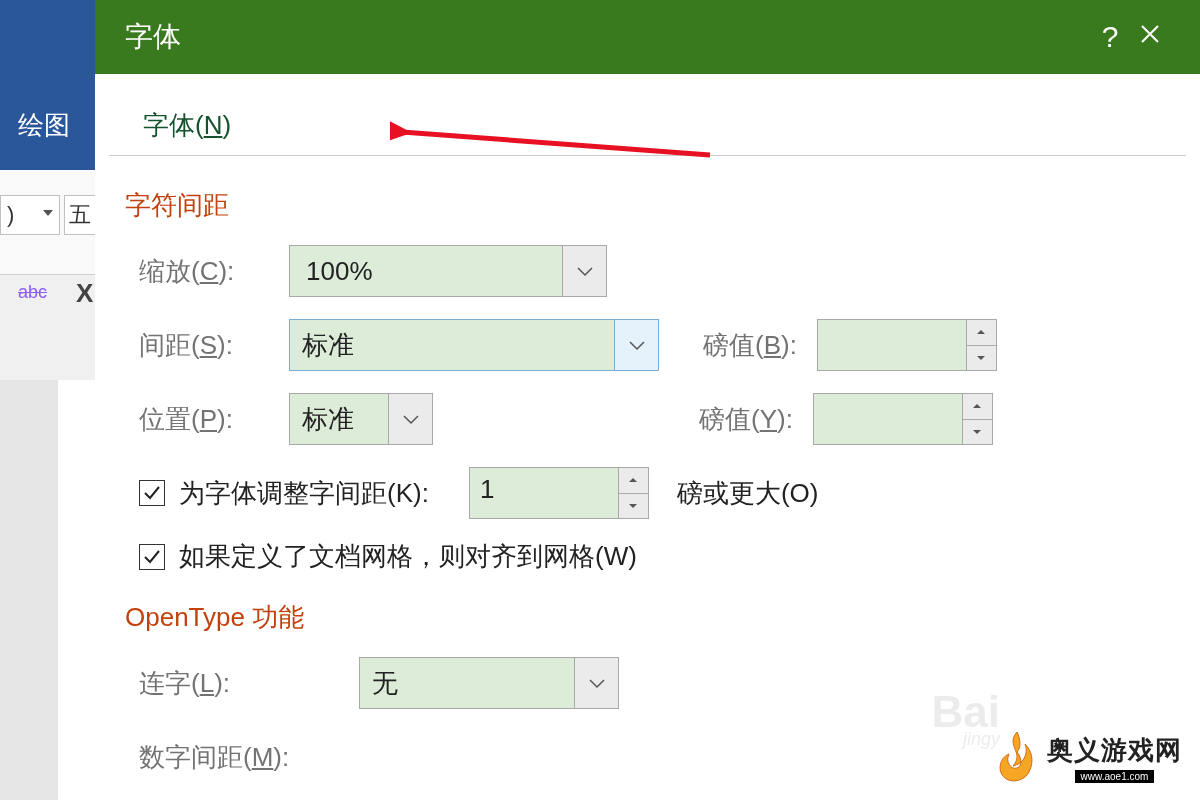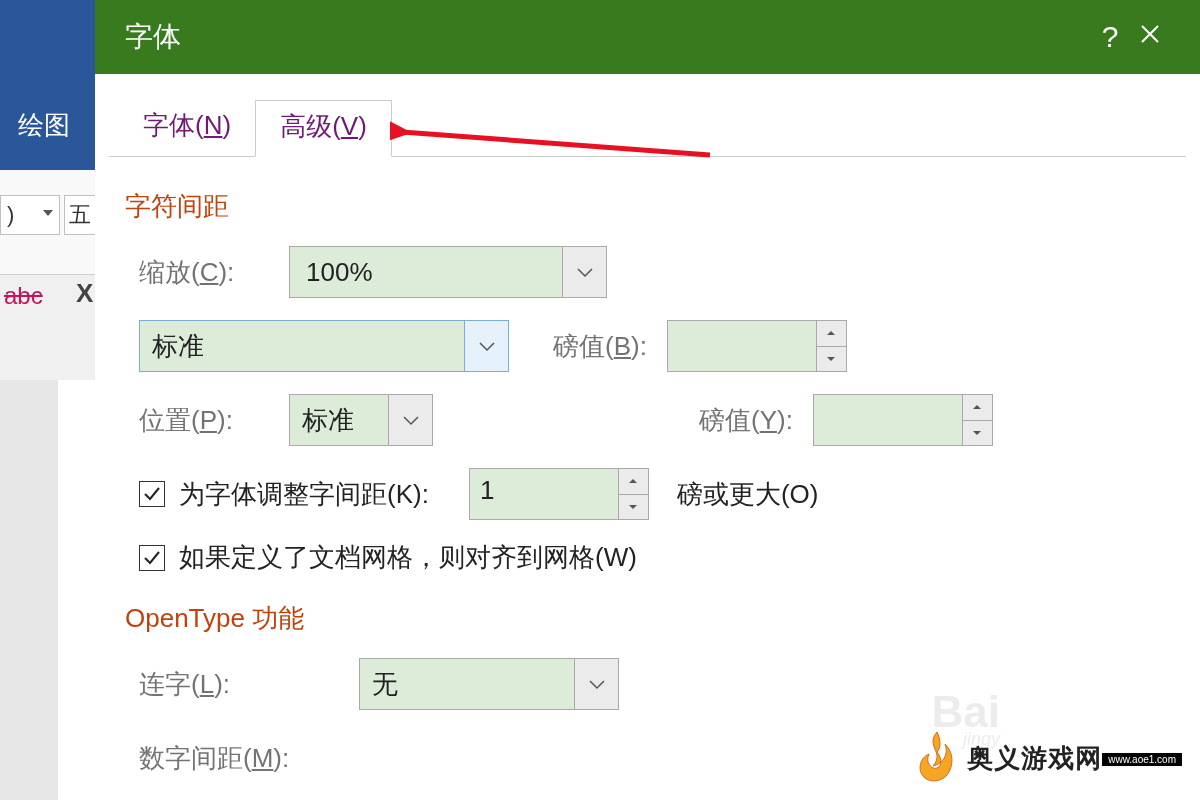--- a/index.html
+++ b/index.html
@@ -4,32 +4,32 @@
 <style>
 *{box-sizing:border-box;margin:0;padding:0;font-family:"Microsoft YaHei","SimSun",sans-serif}
 body{width:1200px;height:800px;overflow:hidden;position:relative;background:#f0f0f0}
 .bg-top{position:absolute;left:0;top:0;width:95px;height:170px;background:#2a579a;z-index:1}
 .bg-ribbon-label{position:absolute;left:18px;top:108px;color:#fff;font-size:26px;z-index:1}
 .bg-toolbar{position:absolute;left:0;top:170px;width:95px;height:105px;background:#f9f9f9;border-bottom:1px solid #d0d0d0;z-index:1}
 .bg-font-dd{position:absolute;left:0;top:195px;width:60px;height:40px;background:#fff;border:1px solid #c0c0c0;z-index:1}
 .bg-font-dd::after{content:")";position:absolute;left:6px;top:6px;font-size:22px;color:#333}
 .bg-font-dd .caret{position:absolute;right:6px;top:14px;width:0;height:0;border-left:5px solid transparent;border-right:5px solid transparent;border-top:6px solid #555}
 .bg-size{position:absolute;left:64px;top:195px;width:40px;height:40px;background:#fff;border:1px solid #c0c0c0;font-size:22px;color:#333;padding:4px 4px;z-index:1}
-.bg-strike{position:absolute;left:4px;top:282px;font-size:24px;color:#be185d;text-decoration:line-through;z-index:1}
+.bg-strike{position:absolute;left:18px;top:282px;font-size:18px;color:#8b5cf6;text-decoration:line-through;z-index:1}
 .bg-x{position:absolute;left:76px;top:278px;font-size:26px;font-weight:bold;color:#444;z-index:1}
 .bg-doc{position:absolute;left:0;top:380px;width:58px;height:420px;background:#e6e6e6;z-index:0}
 .bg-doc2{position:absolute;left:58px;top:380px;width:40px;height:420px;background:#fff;z-index:0}
 .dialog{position:absolute;left:95px;top:0;width:1105px;height:800px;background:#fff;z-index:5}
 .titlebar{height:74px;background:#3a7a1e;display:flex;align-items:center;padding:16px 30px;color:#fff;font-size:28px}
 .titlebar .title{flex:1}
 .titlebar .help{width:40px;text-align:center;font-size:30px;cursor:pointer}
 .titlebar .close{width:40px;text-align:center;cursor:pointer}
 .titlebar .close svg{width:24px;height:24px}
 .tabs{display:flex;padding:26px 10px 0 10px;border-bottom:1px solid #ccc;margin:0 14px}
-.tab{padding:8px 24px 12px 24px;font-size:26px;color:#701a75;cursor:pointer;position:relative}
+.tab{padding:8px 24px 12px 24px;font-size:26px;color:#14532d;cursor:pointer;position:relative}
 .tab.active{background:#fff;border:1px solid #ccc;border-bottom:1px solid #fff;margin-bottom:-1px}
 .tab .ul{text-decoration:underline}
 .content{padding:24px 30px}
 .section-title{font-size:26px;color:#c2410c;margin:8px 0 22px 0}
 .row{display:flex;align-items:center;margin:0 0 22px 14px;min-height:52px}
 .lbl{font-size:26px;color:#737373;min-width:150px}
 .lbl .ul{text-decoration:underline}
 .combo{display:flex;height:52px;border:1px solid #a9a9a9;background:#dcecd8}
 .combo .txt{flex:1;padding:8px 12px;font-size:26px;color:#222;display:flex;align-items:center}
 .combo .btn{width:44px;background:#ebebeb;border-left:1px solid #a9a9a9;display:flex;align-items:center;justify-content:center;cursor:pointer}
@@ -41,21 +41,21 @@
 .spin .btns{display:flex;flex-direction:column;border:1px solid #a9a9a9;border-left:none;background:#ebebeb;width:30px}
 .spin .btns div{flex:1;display:flex;align-items:center;justify-content:center;cursor:pointer}
 .spin .btns div:first-child{border-bottom:1px solid #a9a9a9}
 .spin .btns svg{width:10px;height:6px}
 .chk-row{display:flex;align-items:center;margin:0 0 20px 14px;font-size:26px;color:#222}
 .chk{width:26px;height:26px;border:1.5px solid #333;margin-right:14px;display:flex;align-items:center;justify-content:center;cursor:pointer}
 .chk svg{width:20px;height:20px}
 .arrow{position:absolute;left:390px;top:100px;z-index:10;pointer-events:none}
 .watermark{position:absolute;right:18px;bottom:14px;z-index:20;display:flex;align-items:center;gap:8px}
 .watermark .flame{width:44px;height:56px}
-.watermark .wtxt{display:flex;flex-direction:row;align-items:center}
+.watermark .wtxt{display:flex;flex-direction:column;align-items:center}
 .watermark .wtxt .big{font-size:26px;font-weight:bold;color:#222;letter-spacing:1px}
 .watermark .wtxt .small{font-size:10px;color:#666;background:#000;color:#fff;padding:1px 6px;border-radius:0;margin-top:2px}
 .baidu-wm{position:absolute;right:200px;bottom:50px;z-index:15;opacity:0.18;font-size:44px;font-weight:bold;color:#999;font-family:Arial}
 .baidu-wm .sub{font-size:18px;font-weight:normal;font-style:italic;display:block;text-align:right;margin-top:-8px}
 </style>
 </head>
 <body>
 
 <div class="bg-top"></div>
 <div class="bg-ribbon-label">绘图</div>
@@ -77,43 +77,41 @@
       <svg viewBox="0 0 24 24">
           <path d="M4 4 L20 20 M20 4 L4 20" stroke="#fff" stroke-width="2" fill="none"></path>
         </svg>
     </div>
   </div>
 
   <div class="tabs">
     <div class="tab">
       <span>字体(</span><span class="ul">N</span><span>)</span>
     </div>
-    <div class="tab active">
-      <span>高级(</span><span class="ul">V</span><span>)</span>
-    </div>
   </div>
 
   <div class="content">
     <div class="section-title">字符间距</div>
 
     <div class="row">
       <div class="lbl"><span>缩放(</span><span class="ul">C</span><span>):</span></div>
       <div class="combo" style="width:318px">
         <div class="txt">
             <span class="sel" style="padding:2px 4px">100%</span>
           </div>
         <div class="btn">
             <svg viewBox="0 0 18 12">
               <path d="M2 3 L9 10 L16 3" stroke="#555" stroke-width="1.5" fill="none"></path>
             </svg>
           </div>
       </div>
     </div>
 
     <div class="row">
+      <div class="lbl"><span>间距(</span><span class="ul">S</span><span>):</span></div>
       <div class="combo combo2" style="width:370px">
         <div class="txt">标准</div>
         <div class="btn">
             <svg viewBox="0 0 18 12">
               <path d="M2 3 L9 10 L16 3" stroke="#555" stroke-width="1.5" fill="none"></path>
             </svg>
           </div>
       </div>
       <div class="lbl" style="min-width:auto;margin-left:44px"><span>磅值(</span><span class="ul">B</span><span>):</span></div>
       <div class="spin" style="margin-left:20px">

